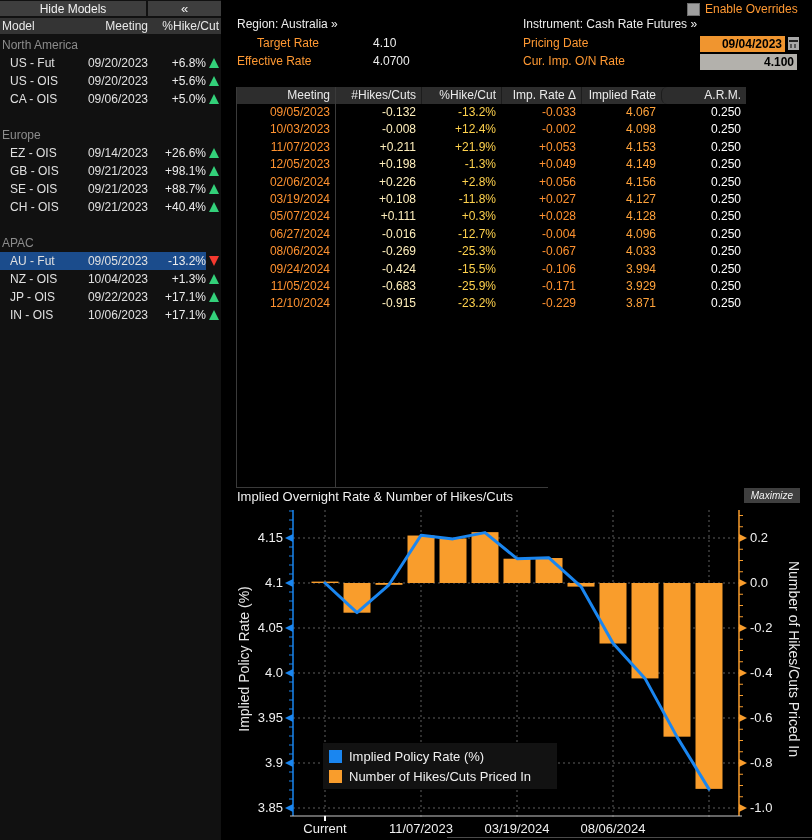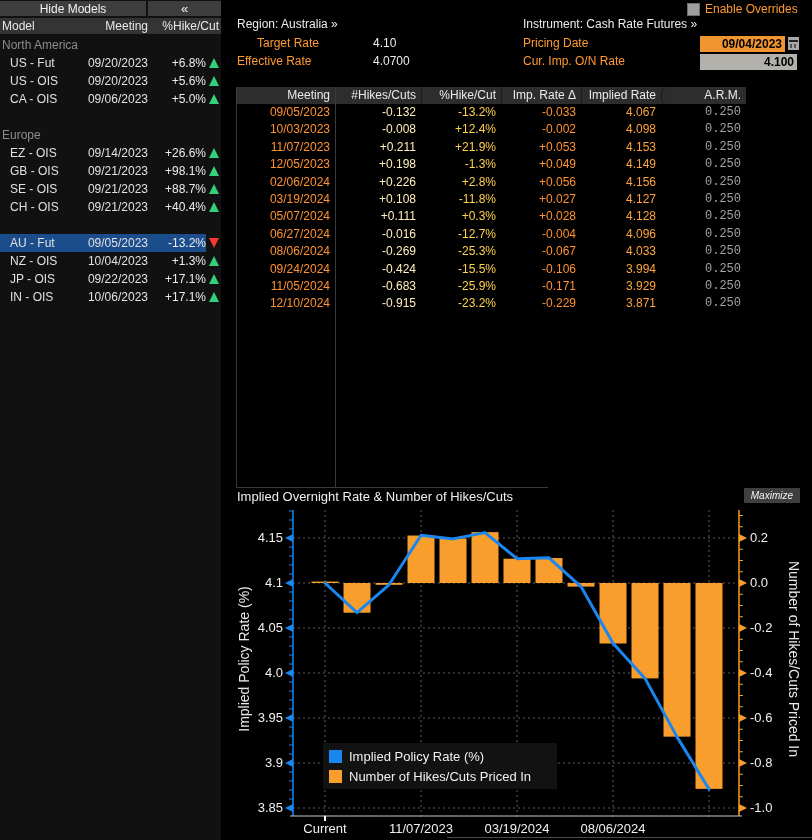--- a/index.html
+++ b/index.html
@@ -48,21 +48,21 @@
   .table-panel{position:absolute;left:236px;top:87px;width:509px;height:400px;border-left:1px solid #3a3a3a;box-sizing:border-box;}
   .col-sep{position:absolute;left:98px;top:0;width:1px;height:400px;background:#3a3a3a;}
   .thead{position:absolute;left:0;top:0;width:509px;height:17px;background:#2d2d2d;display:flex;line-height:17px;}
   .trows{position:absolute;left:0;top:17px;width:509px;}
   .tr{display:flex;height:17.4px;line-height:17.4px;}
   .cell{text-align:right;padding-right:5px;box-sizing:border-box;white-space:nowrap;overflow:hidden;}
   .c0{width:98px;} .c1{width:86px;} .c2{width:80px;} .c3{width:80px;} .c4{width:80px;} .c5{width:85px;border-radius:6px;}
   .thead .cell{color:#eaeaea;border-left:1px solid #1c1c1c;}
   .thead .cell.c0{border-left:none;}
   .tr .c0{color:#ff9230;} .tr .c1{color:#ffefbc;} .tr .c2{color:#ffd24d;}
-  .tr .c3{color:#ff9230;} .tr .c4{color:#ffa33c;} .tr .c5{color:#a3a3a3;font-family:Liberation Mono, monospace;}
+  .tr .c3{color:#ff9230;} .tr .c4{color:#ffa33c;} .tr .c5{color:#ffffff;}
 
   
   .divider-top{position:absolute;left:236px;top:487px;width:312px;height:1px;background:#3a3a3a;}
   .chart-sec{position:absolute;left:0;top:488px;width:812px;height:352px;}
   .chart-title{position:absolute;left:237px;top:1px;color:#f0f0f0;font-size:13px;}
   .maximize{position:absolute;right:12px;top:0;height:15px;line-height:15px;background:#3f3f3f;
             color:#f2f2f2;padding:0 7px;font-size:10px;cursor:default;font-style:italic;}
   .legend{position:absolute;left:323px;top:255px;width:222px;background:#121212;padding:3px 6px;}
   .legend .li{display:flex;align-items:center;gap:7px;height:20px;font-size:13px;color:#f0f0f0;white-space:nowrap;}
   .legend .sw{width:13px;height:13px;display:inline-block;}
@@ -121,20 +121,21 @@
           <span class="v">+88.7%</span>
           <span class="tri up"></span>
         </div>
         <div class="sb-row">
           <span class="m">CH - OIS</span>
           <span class="mt">09/21/2023</span>
           <span class="v">+40.4%</span>
           <span class="tri up"></span>
         </div>
         <div class="sb-spacer"></div>
+        <div class="sb-section">APAC</div>
         <div class="sb-row">
           <div class="row-bg"></div>
           <span class="m">AU - Fut</span>
           <span class="mt">09/05/2023</span>
           <span class="v">-13.2%</span>
           <span class="tri down"></span>
         </div>
         <div class="sb-row">
           <span class="m">NZ - OIS</span>
           <span class="mt">10/04/2023</span>

